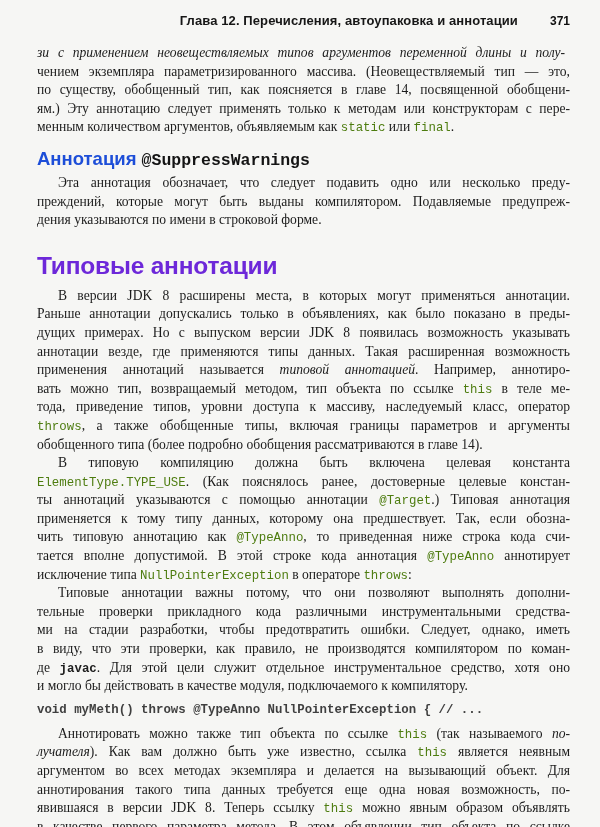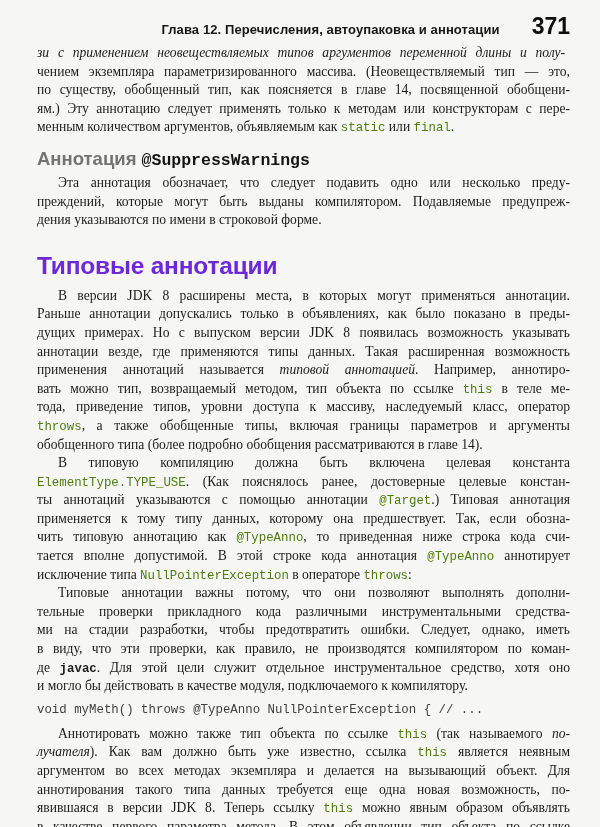--- a/index.html
+++ b/index.html
@@ -18,21 +18,21 @@
   }
   .hdr {
     display: flex;
     justify-content: flex-end;
     align-items: baseline;
     gap: 32px;
     font-family: "Liberation Sans", sans-serif;
     height: 20px;
   }
   .hdr-title { font-size: 13px; font-weight: 600; color: #161616; letter-spacing: 0.1px; }
-  .hdr-num   { font-size: 23px; font-weight: 700; color: #0e0e0e; }
+  .hdr-num   { font-size: 12px; font-weight: 700; color: #0e0e0e; }
 
   .para { margin: 0; }
   .line {
     white-space: nowrap;
     height: 18.6px;
     line-height: 18.6px;
     font-size: 13.6px;
     color: #1b1b1b;
   }
   .line.ind { padding-left: 21px; }
@@ -43,21 +43,21 @@
     font-size: 12.4px;
     color: #4d7c0f;
     word-spacing: 0;
   }
   .seg-code.seg-b { font-weight: 700; color: #1e1e1e; }
   .seg-ital { font-style: italic; }
 
   .h2 { height: 23px; line-height: 23px; white-space: nowrap; }
   .h2 .hs {
     font-family: "Liberation Sans", sans-serif;
-    font-weight: 700; font-size: 18.5px; color: #737373;
+    font-weight: 700; font-size: 18.5px; color: #1d4ed8;
   }
   .h2 .hm {
     font-family: "Liberation Mono", monospace;
     font-weight: 700; font-size: 16.5px; color: #141414;
   }
   .h1 {
     font-family: "Liberation Sans", sans-serif;
     font-weight: 700; font-size: 24.5px;
     letter-spacing: -0.2px;
     height: 30px; line-height: 30px;
@@ -115,21 +115,21 @@
         <div class="line last"><span class="ls"><span>исключение типа </span><span class="seg-code">NullPointerException</span><span> в операторе </span><span class="seg-code">throws</span><span>:</span></span></div>
       </div>
       <div class="para" style="margin-top: 0px;">
         <div class="line ind" style="word-spacing: 9.20117px;"><span class="ls"><span>Типовые аннотации важны потому, что они позволяют выполнять дополни-</span></span></div>
         <div class="line" style="word-spacing: 11.1849px;"><span class="ls"><span>тельные проверки прикладного кода различными инструментальными средства-</span></span></div>
         <div class="line" style="word-spacing: 7.95486px;"><span class="ls"><span>ми на стадии разработки, чтобы предотвратить ошибки. Следует, однако, иметь</span></span></div>
         <div class="line" style="word-spacing: 6.09659px;"><span class="ls"><span>в виду, что эти проверки, как правило, не производятся компилятором по коман-</span></span></div>
         <div class="line" style="word-spacing: 6.22656px;"><span class="ls"><span>де </span><span class="seg-code seg-b">javac</span><span>. Для этой цели служит отдельное инструментальное средство, хотя оно</span></span></div>
         <div class="line last"><span class="ls"><span>и могло бы действовать в качестве модуля, подключаемого к компилятору.</span></span></div>
       </div>
-      <div class="codeline" style="margin-top: 6px; margin-bottom: 6px;">void myMeth() throws @TypeAnno NullPointerException { // ...</div>
+      <div class="codeline" style="margin-top: 6px; margin-bottom: 6px; font-weight: bold;">void myMeth() throws @TypeAnno NullPointerException { // ...</div>
       <div class="para" style="margin-top: 0px;">
         <div class="line ind" style="word-spacing: 5.90781px;"><span class="ls"><span>Аннотировать можно также тип объекта по ссылке </span><span class="seg-code">this</span><span> (так называемого </span><span class="seg-ital">по-</span></span></div>
         <div class="line" style="word-spacing: 7.60938px;"><span class="ls"><span class="seg-ital">лучателя</span><span>). Как вам должно быть уже известно, ссылка </span><span class="seg-code">this</span><span> является неявным</span></span></div>
         <div class="line" style="word-spacing: 6.91406px;"><span class="ls"><span>аргументом во всех методах экземпляра и делается на вызывающий объект. Для</span></span></div>
         <div class="line" style="word-spacing: 8.11285px;"><span class="ls"><span>аннотирования такого типа данных требуется еще одна новая возможность, по-</span></span></div>
         <div class="line" style="word-spacing: 5.5071px;"><span class="ls"><span>явившаяся в версии JDK 8. Теперь ссылку </span><span class="seg-code">this</span><span> можно явным образом объявлять</span></span></div>
         <div class="line" style="word-spacing: 6.22159px;"><span class="ls"><span>в качестве первого параметра метода. В этом объявлении тип объекта по ссылке</span></span></div>
       </div>
     </div>
 </div>

